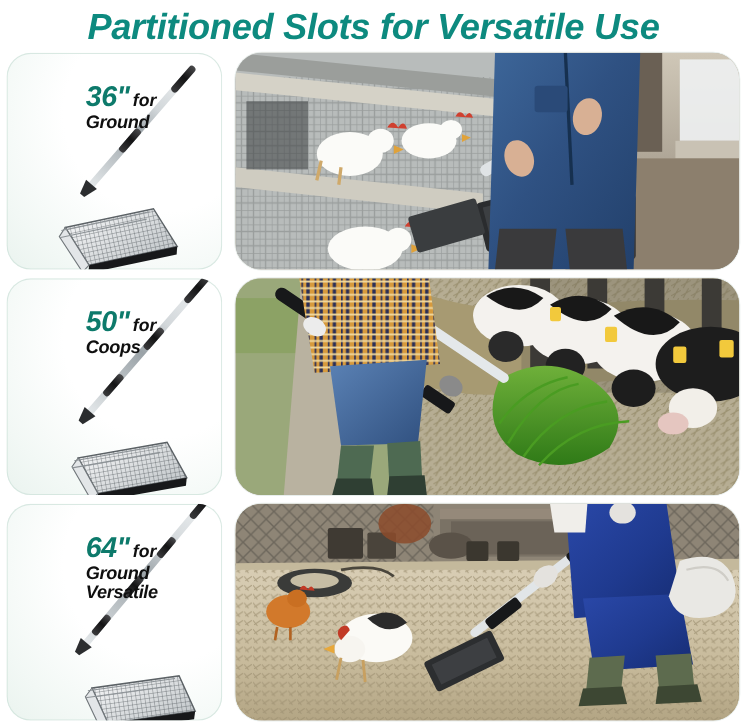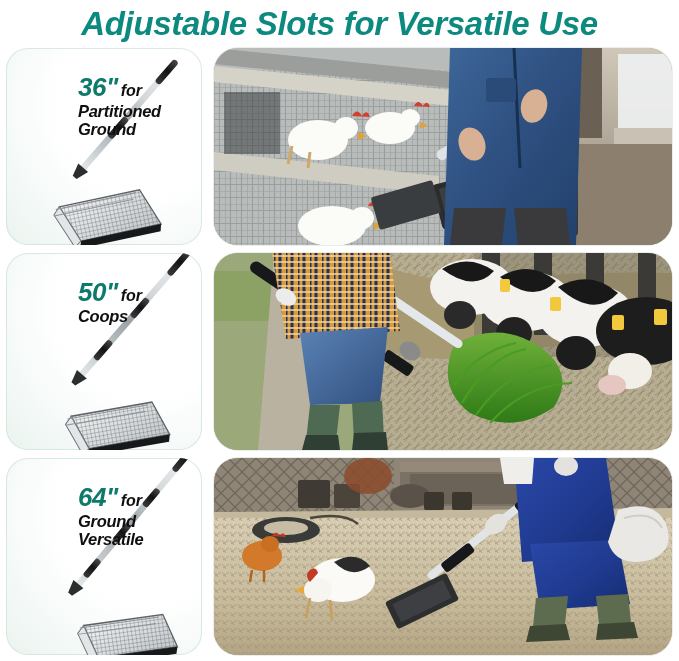--- a/index.html
+++ b/index.html
@@ -94,21 +94,21 @@
     overflow: hidden;
     box-shadow: 0 0 0 1px rgba(230,236,234,0.9);
     background: #cfc8bd;
   }
   .photo-svg { position: absolute; left: 0; top: 0; width: 458px; height: 197px; }
 </style>
 </head>
 <body>
 
 <div class="title-bar">
-  <div class="title-text">Adjustable Slots for Versatile Use</div>
+  <div class="title-text">Partitioned Slots for Versatile Use</div>
 </div>
 
 <div class="rows">
 
   <div class="row row-0">
 
     <div class="spec-card">
       <svg class="tool-svg" viewBox="0 0 196 197">
         <defs>
           <linearGradient id="pole0" x1="0" y1="0" x2="0" y2="1">
@@ -141,21 +141,20 @@
           <path d="M-40 -22 L42 -22 L56 16 L-26 16 Z" fill="url(#grid0)" opacity="0.85"></path>
           <path d="M-26 16 L56 16 L54 23 L-28 23 Z" fill="#17181a"></path>
           <path d="M-40 -22 L-47 -15 L-33 21 L-26 16 Z" fill="#e3e6e8" stroke="#70767a" stroke-width="1"></path>
           <path d="M-44 -20 L38 -20 M-47 -14 L34 -14" stroke="#8d9397" stroke-width="1" fill="none"></path>
         </g>
       </svg>
       <div class="spec-text">
         <div>
           <span class="spec-size">36"</span><span class="spec-for">for</span>
         </div>
-        <div class="spec-desc">Partitioned</div>
         <div class="spec-desc">Ground</div>
       </div>
     </div>
 
     <div class="photo-card">
       <svg class="photo-svg" viewBox="0 0 458 197" preserveAspectRatio="xMidYMid slice">
         <defs>
           <linearGradient id="bg0" x1="0" y1="0" x2="1" y2="1">
             <stop offset="0%" stop-color="#c9cdc9"></stop>
             <stop offset="55%" stop-color="#b9b5aa"></stop>

